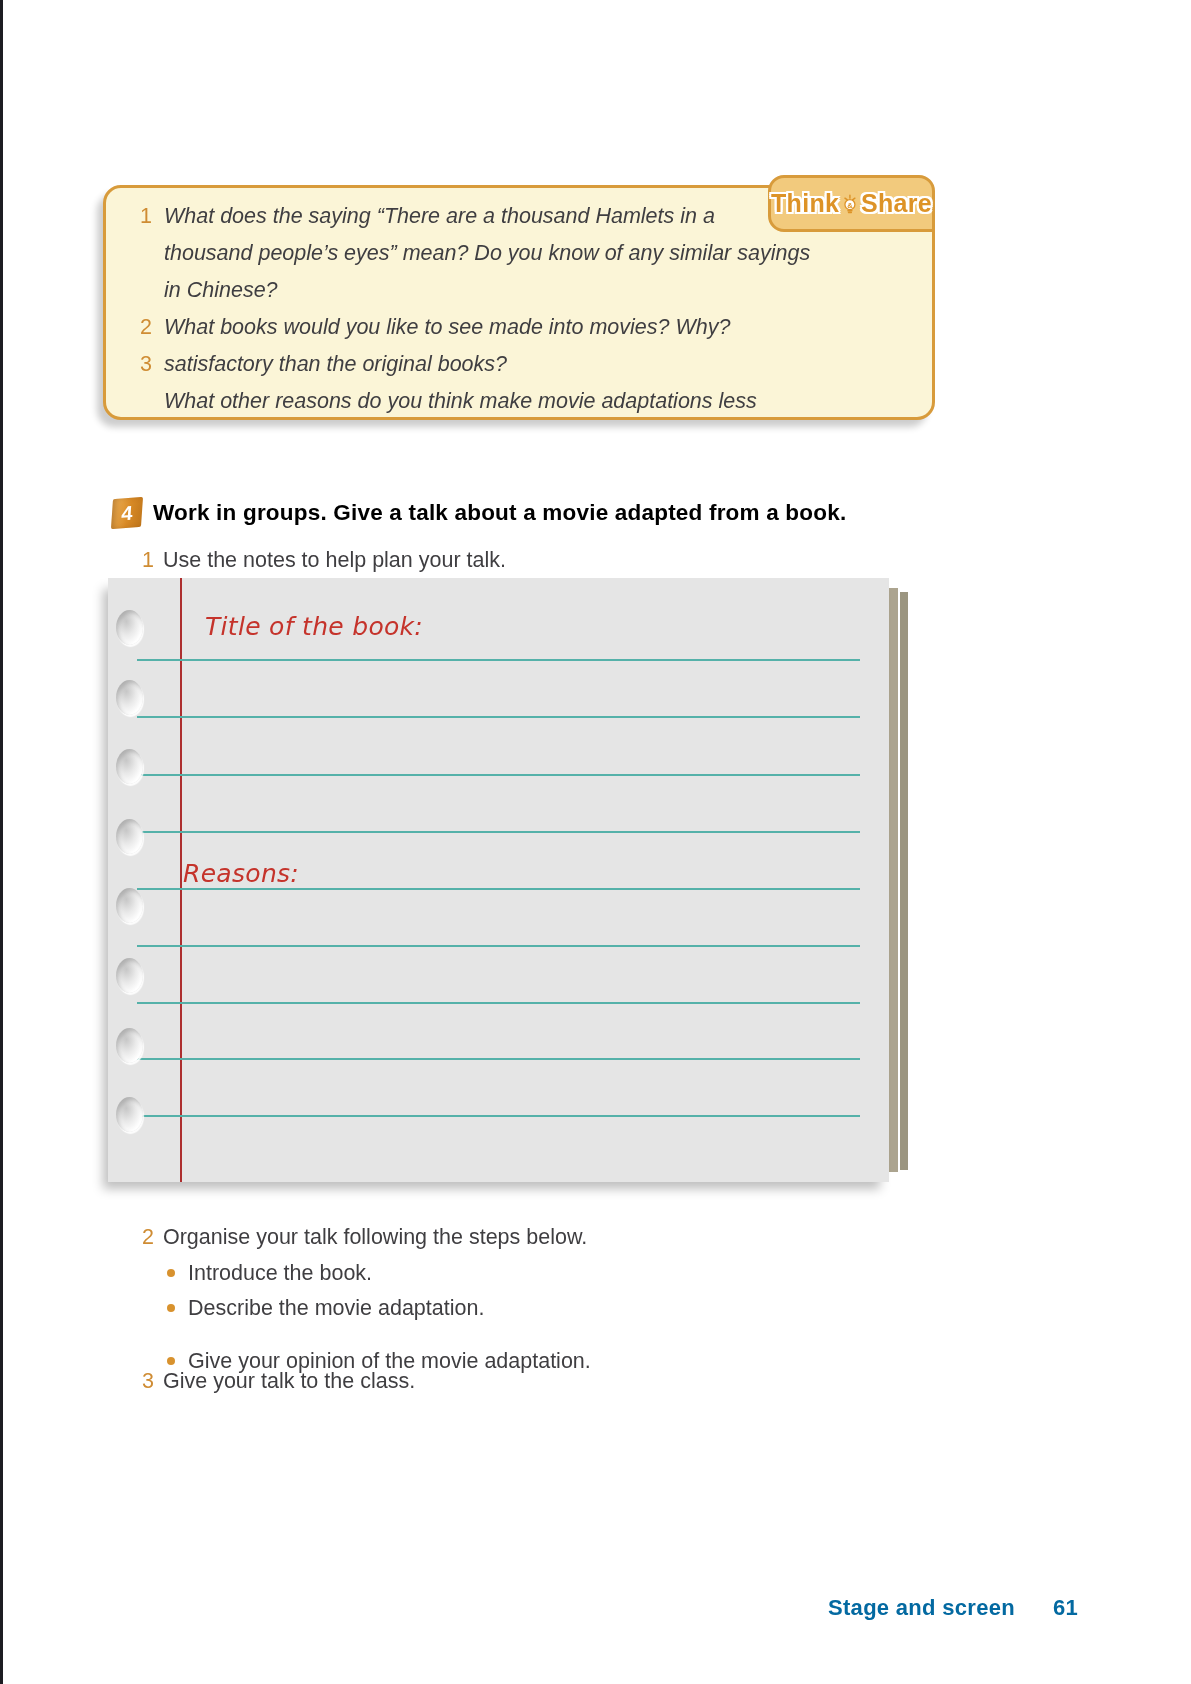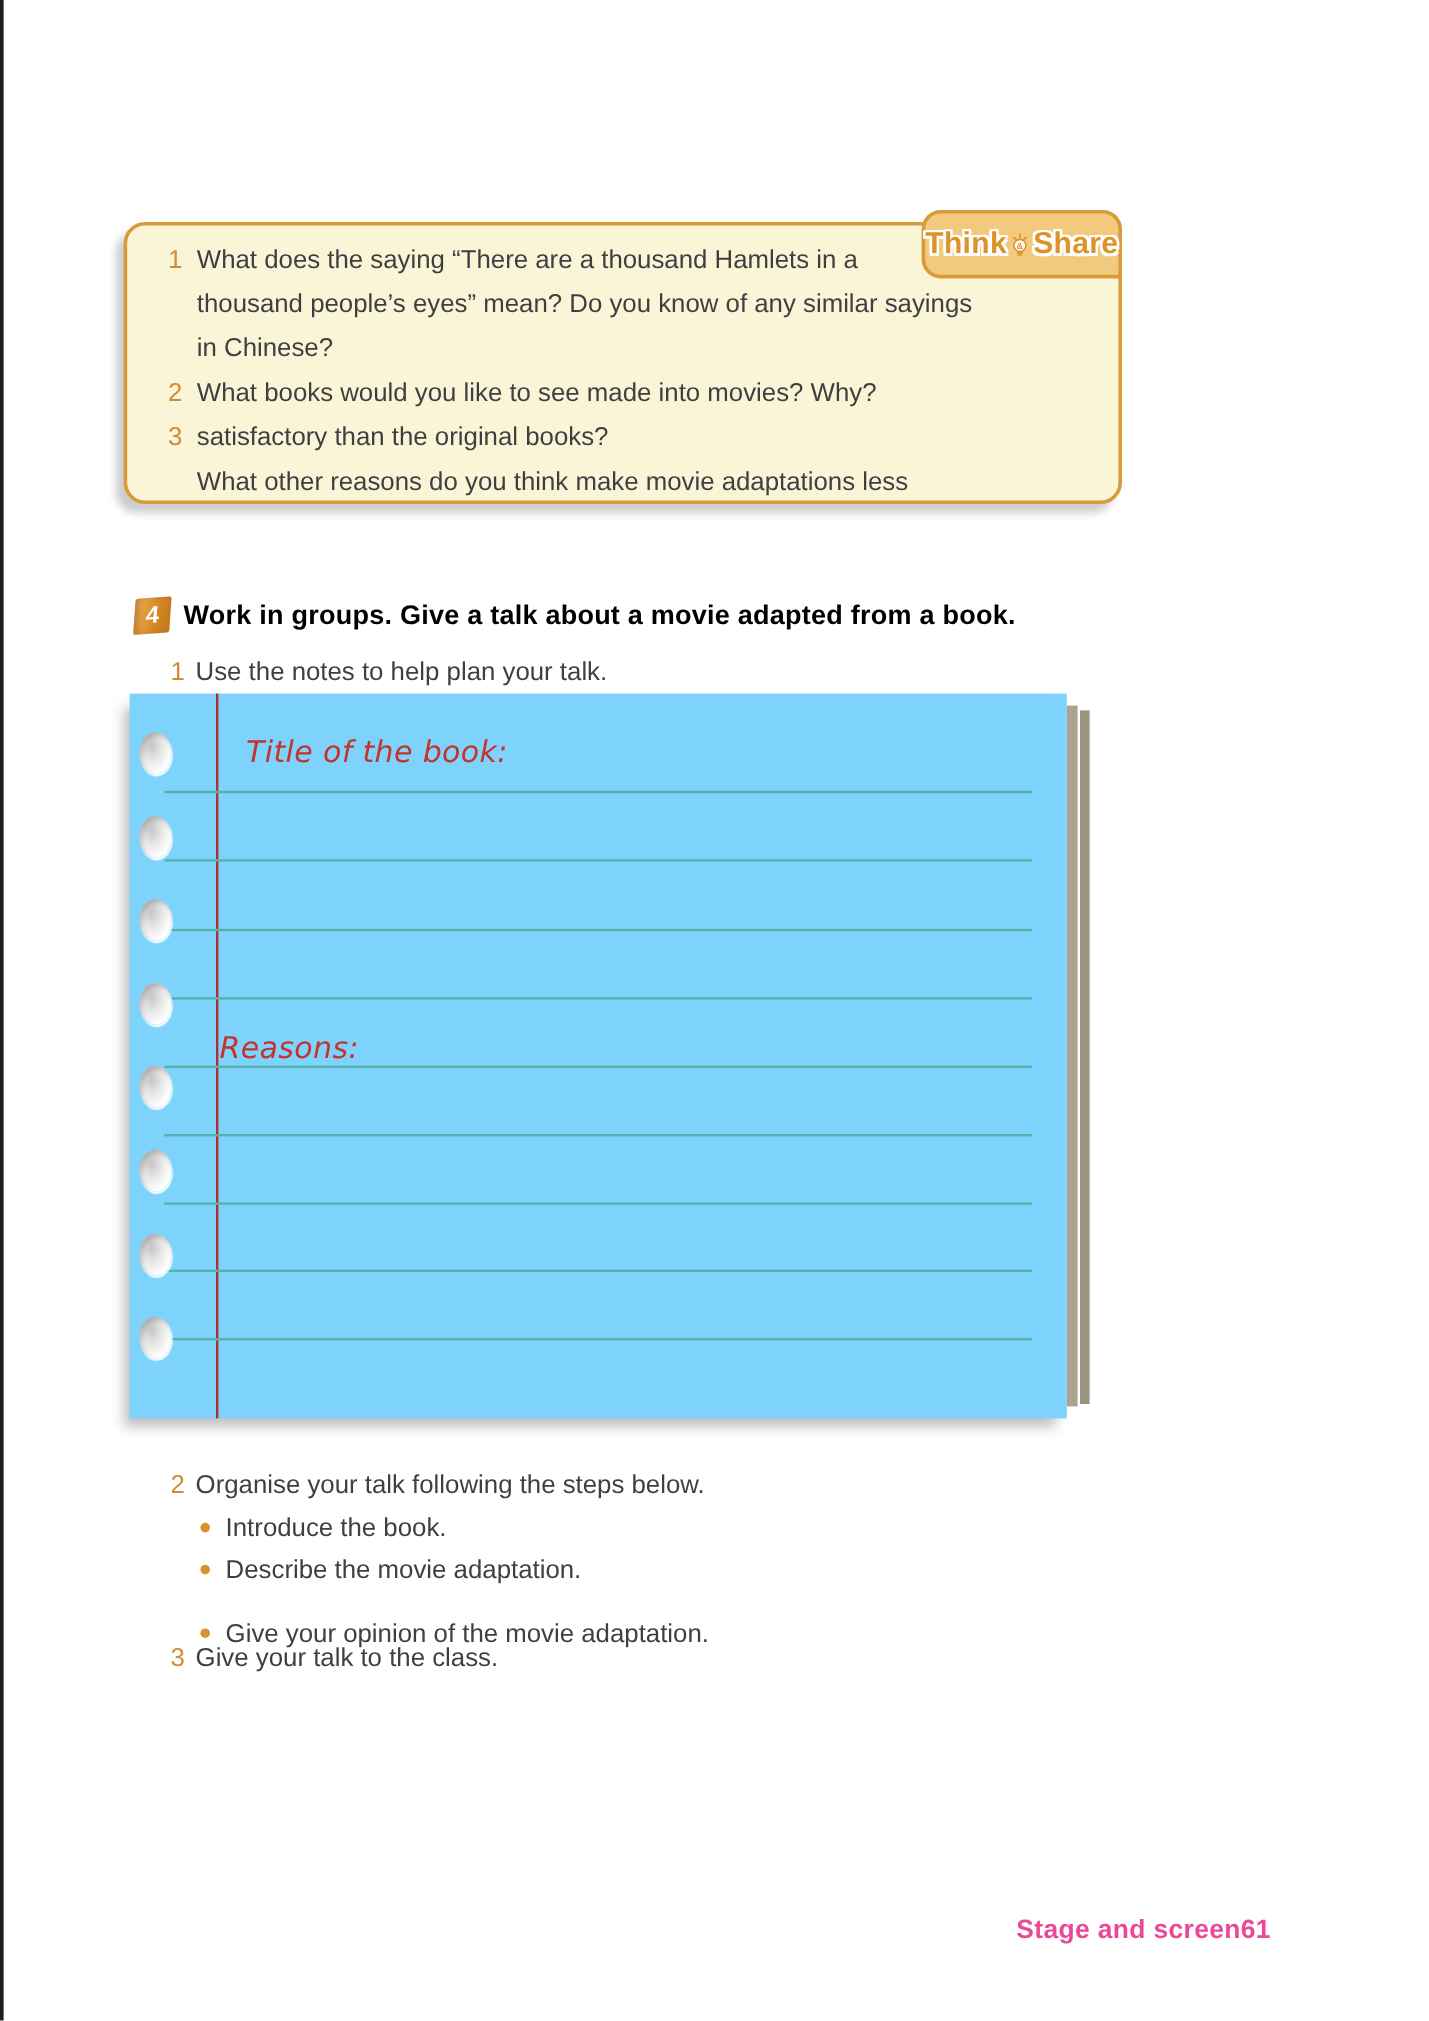--- a/index.html
+++ b/index.html
@@ -25,60 +25,60 @@
     color:#dd9327;font-weight:bold;font-size:25px;letter-spacing:0.3px;
     text-shadow:-2px -2px 0 #fff,2px -2px 0 #fff,-2px 2px 0 #fff,2px 2px 0 #fff,
                 0 2px 0 #fff,2px 0 0 #fff,0 -2px 0 #fff,-2px 0 0 #fff;
   }
   .ts-questions{
     position:absolute;left:34px;top:10px;width:770px;
     font-size:21.5px;line-height:37px;color:#3f3e41;
   }
   .q{display:flex;}
   .qn{width:24px;flex:0 0 24px;color:#cf8c33;}
-  .ql div{white-space:nowrap;}
+  .ql div{white-space:nowrap;font-style:italic;}
 
   
   .act-header{position:absolute;left:112px;top:498px;display:flex;align-items:center;gap:11px;}
   .badge{
     width:30px;height:30px;display:flex;align-items:center;justify-content:center;
     background:linear-gradient(100deg,#f0b55c 0%,#d88a26 55%,#c0761b 100%);
     color:#fff;font-weight:bold;font-size:20px;
     transform:skew(-4deg,-4deg);border-radius:2px;
     box-shadow:inset 5px 0 6px -2px rgba(120,60,0,0.45);
   }
   .act-title{font-size:22.5px;font-weight:bold;color:#000000;letter-spacing:0.2px;}
   .row{position:absolute;display:flex;font-size:21.5px;line-height:32px;color:#3f3e41;}
   .sn{color:#cf8c33;margin-right:9px;}
   .dot{width:8px;height:8px;border-radius:50%;background:#d8922e;margin:12px 13px 0 0;flex:0 0 8px;}
 
   
   .pad-edge{position:absolute;}
   .e1{left:889px;top:588px;width:9px;height:584px;background:#aca48f;}
   .e2{left:900px;top:592px;width:8px;height:578px;background:#9b9580;}
   .pad{
-    position:absolute;left:108px;top:578px;width:781px;height:604px;background:#7dd3fc;
+    position:absolute;left:108px;top:578px;width:781px;height:604px;background:#e5e5e5;
     box-shadow:-7px 9px 10px -2px rgba(0,0,0,0.25);
   }
   .margin-line{position:absolute;left:72px;top:0;width:2px;height:100%;background:#ad2f2f;}
   .rline{position:absolute;left:29px;width:723px;height:2px;background:#55b1a9;}
   .hole{
     position:absolute;left:8px;width:27px;height:35px;border-radius:50%;
     background:radial-gradient(ellipse at 38% 32%,#c6c6c6 0%,#e9e9e9 40%,#ffffff 72%);
     box-shadow:inset 2px 3px 4px rgba(0,0,0,0.22), 1px 2px 1px rgba(255,255,255,0.9);
   }
   .hand{
     position:absolute;color:#c5332b;font-size:25px;font-style:italic;
     font-family:"DejaVu Sans",sans-serif;letter-spacing:0.3px;white-space:nowrap;
   }
 
   
   .footer{
     position:absolute;left:828px;top:1595px;width:250px;display:flex;
-    justify-content:center;font-weight:bold;font-size:22px;color:#ec4899;
+    justify-content:space-between;font-weight:bold;font-size:22px;color:#0369a1;
     letter-spacing:0.3px;
   }
 </style>
 </head>
 <body>
 
 <div class="page">
   <div class="edge-line"></div>
 
   <section class="ts-box">

